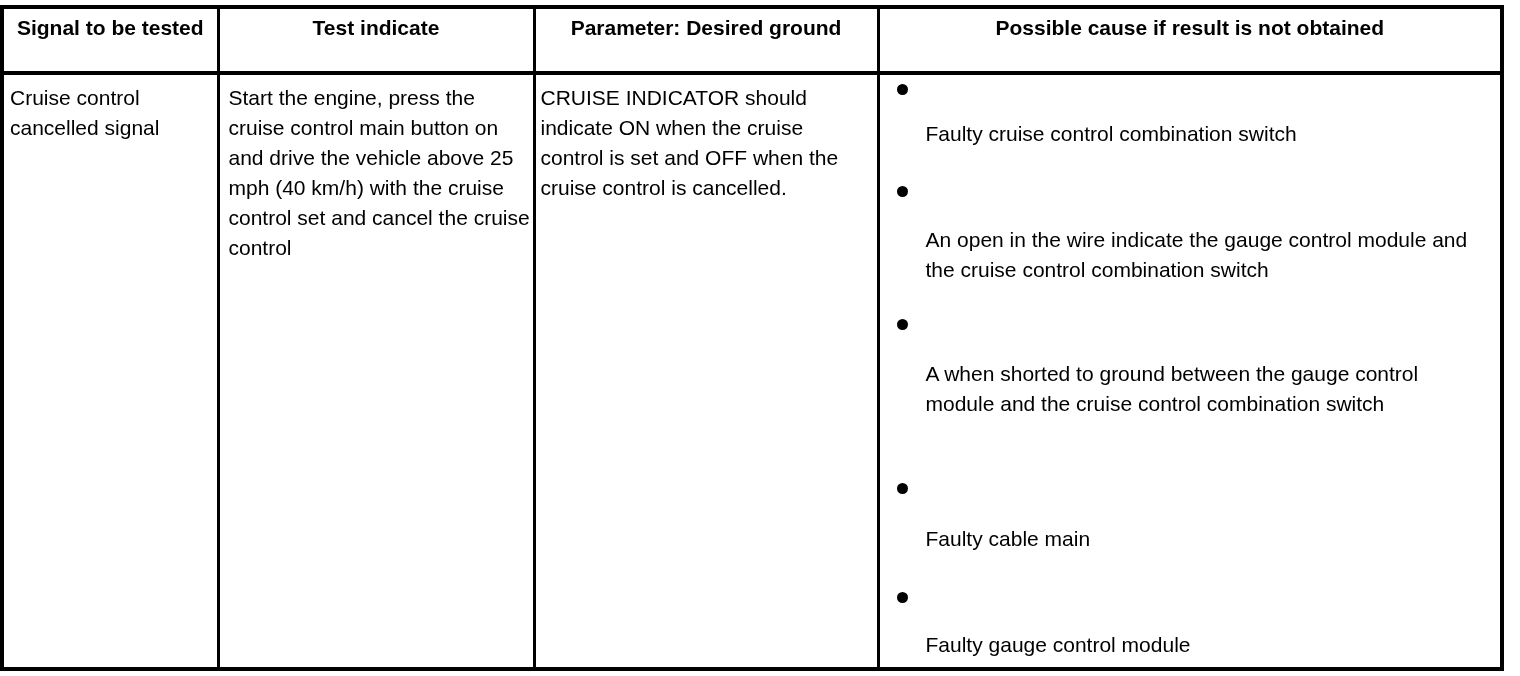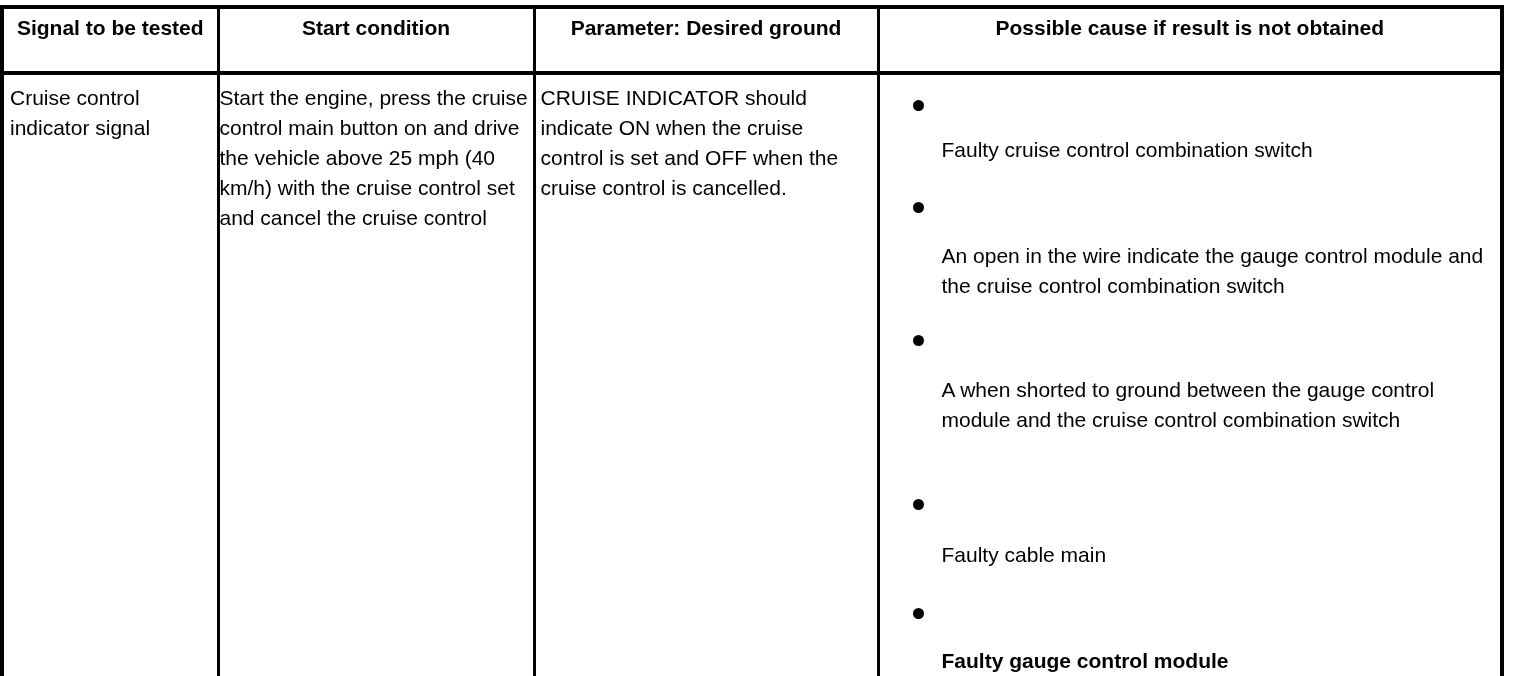--- a/index.html
+++ b/index.html
@@ -63,27 +63,27 @@
     font-size: 21px;
     line-height: 30px;
     text-align: left;
   }
   tbody td:last-child { border-right: none; }
 
   .cell-pad {
     padding: 8px 8px 0 8px;
   }
   .cell-pad.col1 { padding-left: 6px; }
-  .cell-pad.col2 { padding-left: 0; padding-right: 2px; }
+  .cell-pad.col2 { padding-left: 9px; padding-right: 2px; }
   .cell-pad.col3 { padding-left: 5px; padding-right: 13px; }
 
   
   .cause-list {
     position: relative;
-    margin: 16px;
+    margin: 0;
     padding: 0;
     list-style: none;
     height: 580px;
   }
   .cause-item {
     position: relative;
     margin: 0;
     padding: 0;
   }
   .cause-bullet {
@@ -109,49 +109,49 @@
   .cause-item.i1 .cause-bullet { top: 111px; }
   .cause-item.i1 .cause-text   { top: 150px; }
 
   .cause-item.i2 .cause-bullet { top: 244px; }
   .cause-item.i2 .cause-text   { top: 284px; }
 
   .cause-item.i3 .cause-bullet { top: 408px; }
   .cause-item.i3 .cause-text   { top: 449px; }
 
   .cause-item.i4 .cause-bullet { top: 517px; }
-  .cause-item.i4 .cause-text   { top: 555px; font-weight: bold; }
+  .cause-item.i4 .cause-text   { top: 555px; }
 </style>
 </head>
 <body>
 
 <div id="page">
 
   <table class="diag-table">
     <colgroup>
       <col class="c1">
         <col class="c2">
         <col class="c3">
         <col class="c4">
     </colgroup>
 
     <thead>
       <tr>
         <th>Signal to be tested</th>
-        <th>Start condition</th>
+        <th>Test indicate</th>
         <th>Parameter: Desired ground</th>
         <th>Possible cause if result is not obtained</th>
       </tr>
     </thead>
 
     <tbody>
       <tr>
 
         <td>
-          <div class="cell-pad col1">Cruise control indicator signal</div>
+          <div class="cell-pad col1">Cruise control cancelled signal</div>
         </td>
 
         <td>
           <div class="cell-pad col2">Start the engine, press the cruise control main button on and drive the vehicle above 25 mph (40 km/h) with the cruise control set and cancel the cruise control</div>
         </td>
 
         <td>
           <div class="cell-pad col3">CRUISE INDICATOR should indicate ON when the cruise control is set and OFF when the cruise control is cancelled.</div>
         </td>
 

